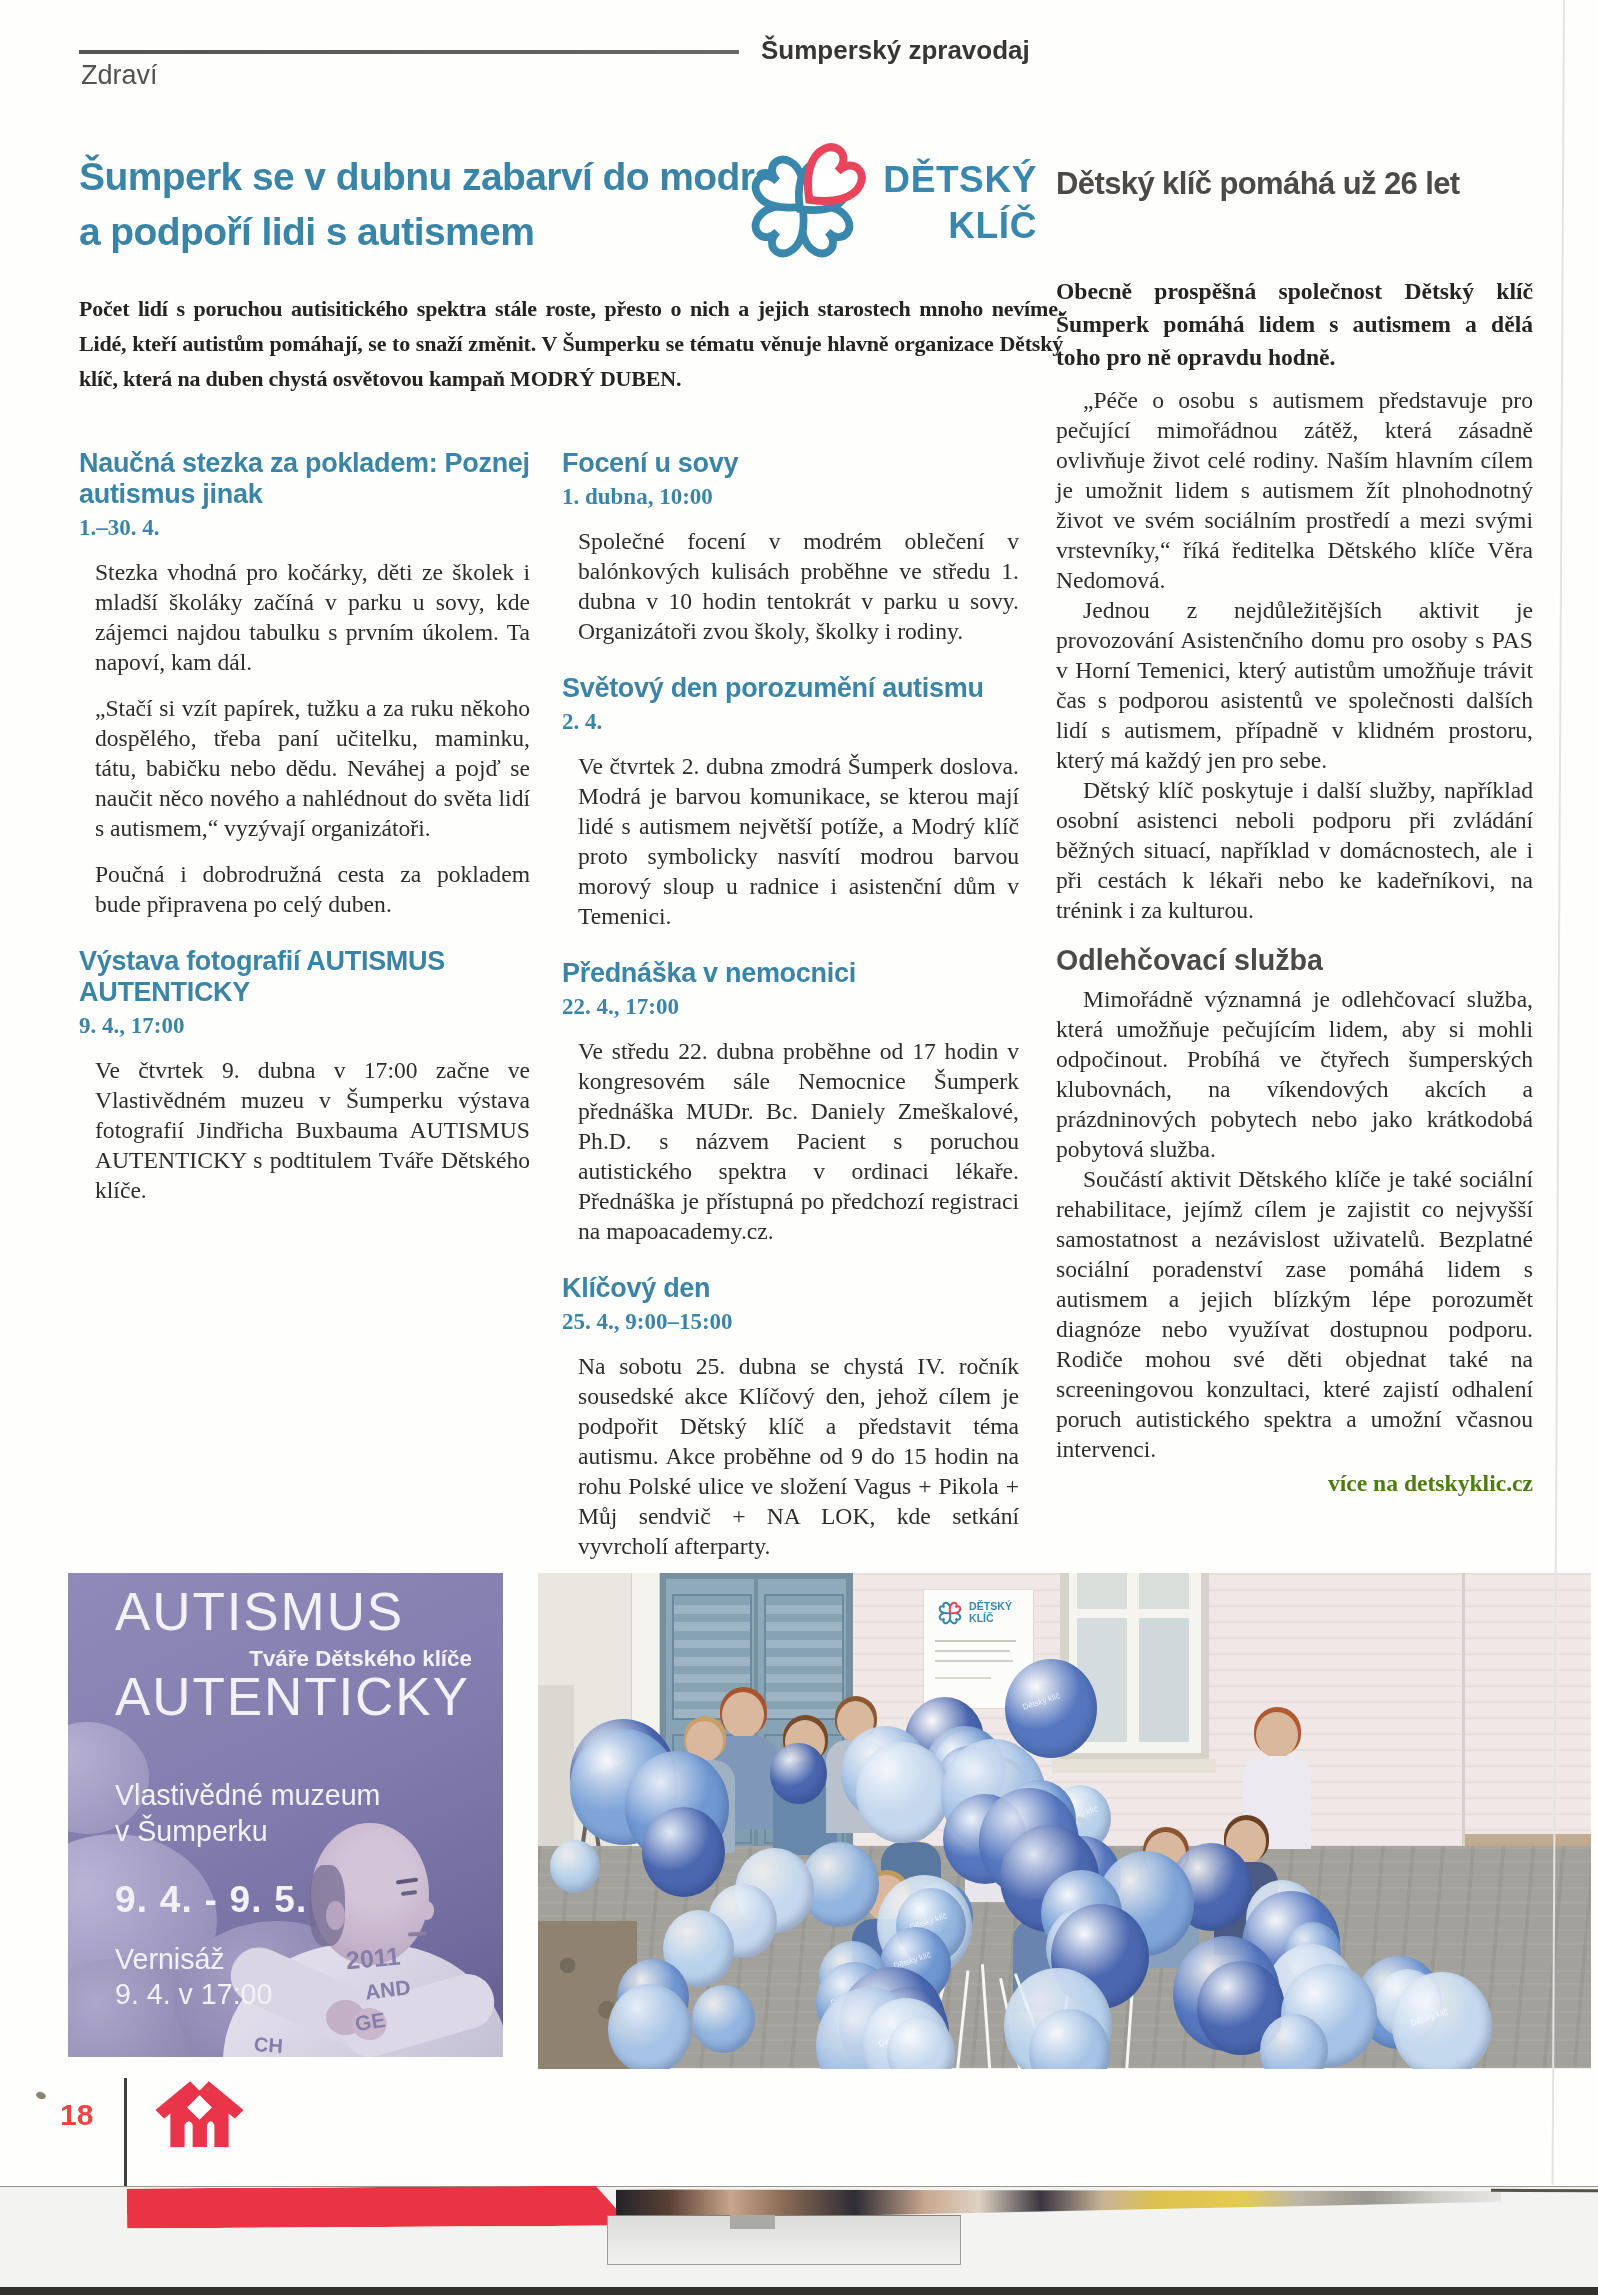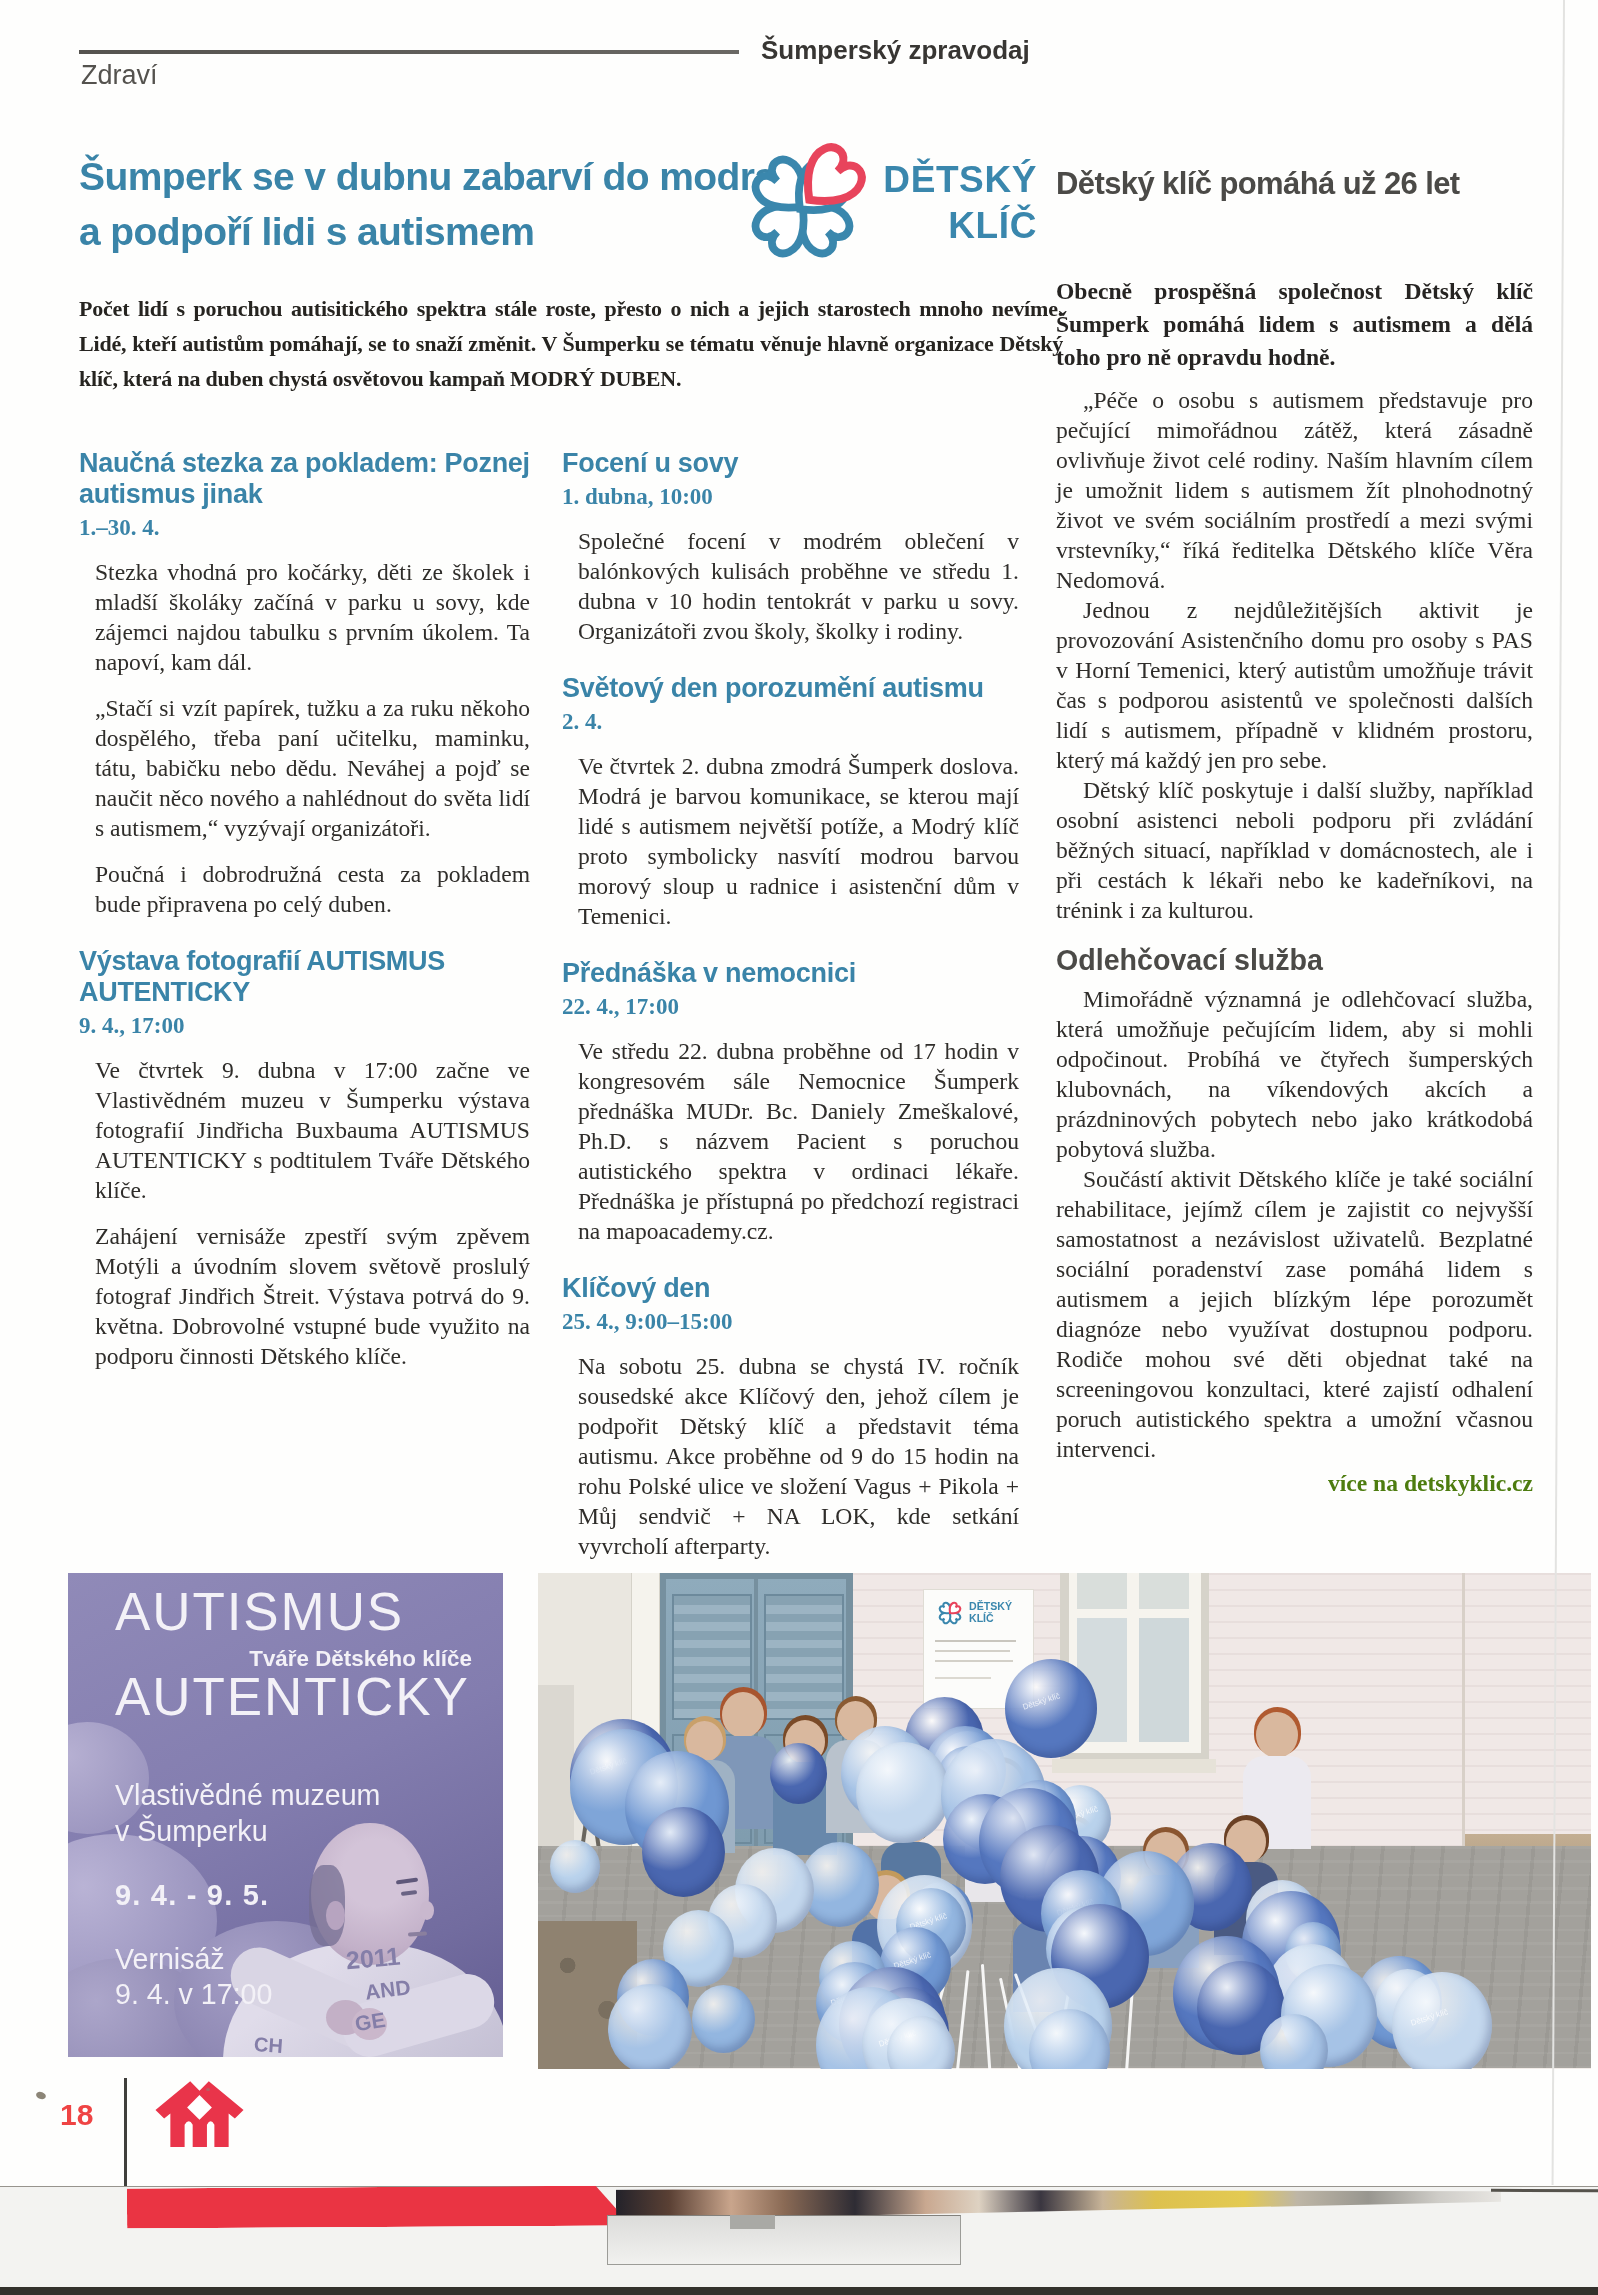--- a/index.html
+++ b/index.html
@@ -38,21 +38,21 @@
   .side-sub{font-family:"Liberation Sans",sans-serif;font-weight:700;font-size:28.6px;color:#4b4a47;margin:18.6px 0 7.5px 0;}
   .side-link{font-weight:700;font-size:23.6px;color:#4d7c0f;text-align:right;margin-top:6.2px;}
   
   .poster{left:68px;top:1573px;width:435px;height:484px;overflow:hidden;
           background:linear-gradient(155deg,#908ab8 0%,#837daf 45%,#726c9f 78%,#615b90 100%);}
   .poster .ball{position:absolute;border-radius:50%;}
   .pt{position:absolute;color:#f3f1f7;font-family:"Liberation Sans",sans-serif;}
   .pt-title{font-size:53px;letter-spacing:1.9px;font-weight:400;}
   .pt-sub{font-weight:700;font-size:22.4px;}
   .pt-venue{font-size:28.6px;line-height:36px;}
-  .pt-dates{font-weight:700;font-size:29px;letter-spacing:1.2px;}
+  .pt-dates{font-weight:700;font-size:37px;letter-spacing:1.2px;}
   .pt-vern{font-size:28.6px;}
   .shirt-frag{position:absolute;color:#847ea8;font-family:"Liberation Sans",sans-serif;font-weight:700;}
   
   .photo{left:538px;top:1573px;width:1053px;height:496px;overflow:hidden;background:#f2ece8;}
   .ph{position:absolute;}
   .wall-lines{background:repeating-linear-gradient(180deg,rgba(120,90,90,0.07) 0 1.9px,transparent 1.9px 16px);}
   .balloon{position:absolute;border-radius:50%;}
   .balloon span{position:absolute;left:18%;top:38%;color:rgba(255,255,255,.75);
       font-family:"Liberation Sans",sans-serif;font-size:8px;transform:rotate(-18deg);white-space:nowrap;}
   .stick{position:absolute;width:2.5px;background:rgba(255,255,255,.9);border-radius:1.2px;}
@@ -112,21 +112,20 @@
         <h3 class="ev-title">Naučná stezka za pokladem: Poznej autismus jinak</h3>
         <div class="ev-date">1.–30. 4.</div>
         <p class="ev-p">Stezka vhodná pro kočárky, děti ze školek i mladší školáky začíná v parku u sovy, kde zájemci najdou tabulku s prvním úkolem. Ta napoví, kam dál.</p>
         <p class="ev-p">„Stačí si vzít papírek, tužku a za ruku někoho dospělého, třeba paní učitelku, maminku, tátu, babičku nebo dědu. Neváhej a pojď se naučit něco nového a nahlédnout do světa lidí s autismem,“ vyzývají organizátoři.</p>
         <p class="ev-p">Poučná i dobrodružná cesta za pokladem bude připravena po celý duben.</p>
       </section>
       <section class="event">
         <h3 class="ev-title">Výstava fotografií AUTISMUS AUTENTICKY</h3>
         <div class="ev-date">9. 4., 17:00</div>
         <p class="ev-p">Ve čtvrtek 9. dubna v 17:00 začne ve Vlastivědném muzeu v Šumperku výstava fotografií Jindřicha Buxbauma AUTISMUS AUTENTICKY s podtitulem Tváře Dětského klíče.</p>
-        <p class="ev-p">Zahájení vernisáže zpestří svým zpěvem Motýli a úvodním slovem světově proslulý fotograf Jindřich Štreit. Výstava potrvá do 9. května. Dobrovolné vstupné bude využito na podporu činnosti Dětského klíče.</p>
       </section>
     </div>
   <div id="col-middle" class="abs col">
       <section class="event">
         <h3 class="ev-title">Focení u sovy</h3>
         <div class="ev-date">1. dubna, 10:00</div>
         <p class="ev-p">Společné focení v modrém oblečení v balónkových kulisách proběhne ve středu 1. dubna v 10 hodin tentokrát v parku u sovy. Organizátoři zvou školy, školky i rodiny.</p>
       </section>
       <section class="event">
         <h3 class="ev-title">Světový den porozumění autismu</h3>

